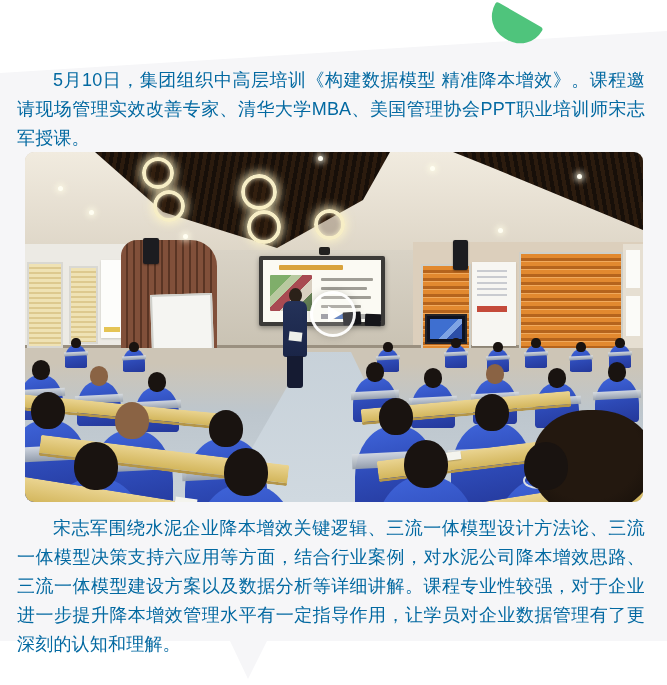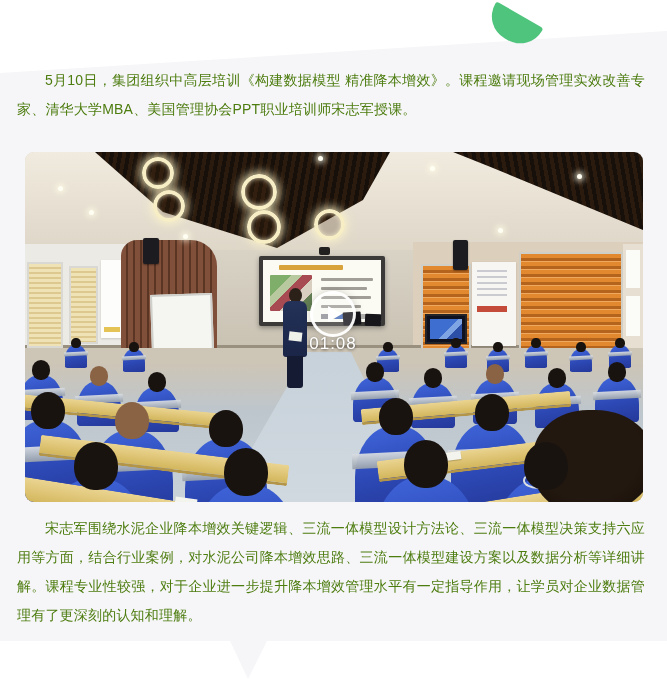--- a/index.html
+++ b/index.html
@@ -15,21 +15,21 @@
     clip-path:polygon(0 73px,667px 31px,667px 641px,267px 641px,248px 679px,230px 641px,0 641px);
   }
   .leaf{
     position:absolute;left:486px;top:13px;width:54px;height:28px;z-index:2;
     background:#4fc47c;border-radius:3px 3px 28px 28px / 3px 3px 28px 28px;
     transform:rotate(30deg);
   }
   
   .para{
     position:absolute;left:17px;width:628px;margin:0;z-index:3;
-    font-size:14px;line-height:29px;color:#4d7c0f;text-indent:2em;
+    font-size:18px;line-height:29px;color:#0369a1;text-indent:2em;
     letter-spacing:.2px;text-align:justify;
   }
   .p1{top:66px;}
   .p2{top:514px;}
   
   .video{
     position:absolute;left:25px;top:152px;width:618px;height:350px;z-index:4;
     border-radius:9px;overflow:hidden;background:#d6cfc2;cursor:pointer;
   }
   .video *{position:absolute;}
@@ -319,16 +319,15 @@
   <div class="paper pp3"></div>
 
   <div class="woman">
     <span class="hair"></span>
     <span class="glasses"></span>
   </div>
 
   <div class="play-btn">
     <span class="tri"></span>
   </div>
-  <div class="duration">01:08</div>
 </div>
 
 <p class="para p2">宋志军围绕水泥企业降本增效关键逻辑、三流一体模型设计方法论、三流一体模型决策支持六应用等方面，结合行业案例，对水泥公司降本增效思路、三流一体模型建设方案以及数据分析等详细讲解。课程专业性较强，对于企业进一步提升降本增效管理水平有一定指导作用，让学员对企业数据管理有了更深刻的认知和理解。</p>
 
 </body></html>

